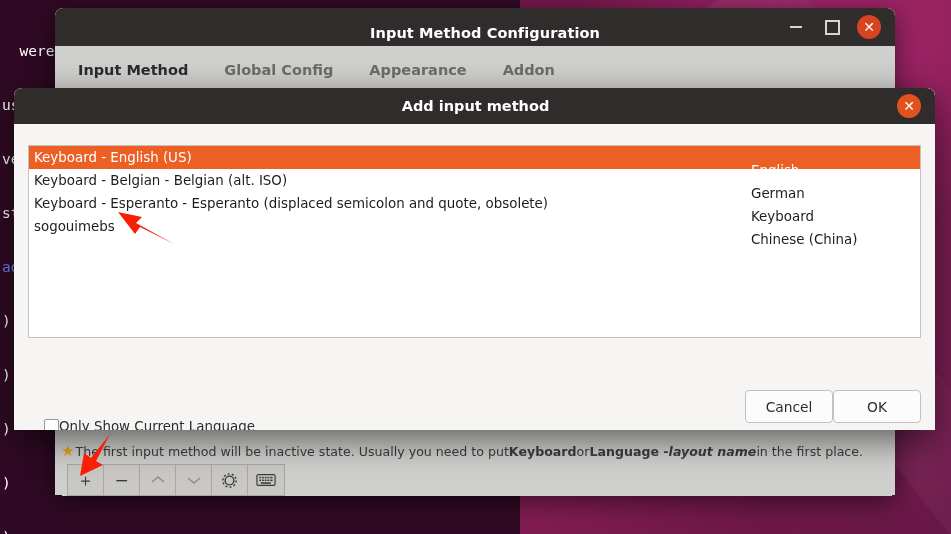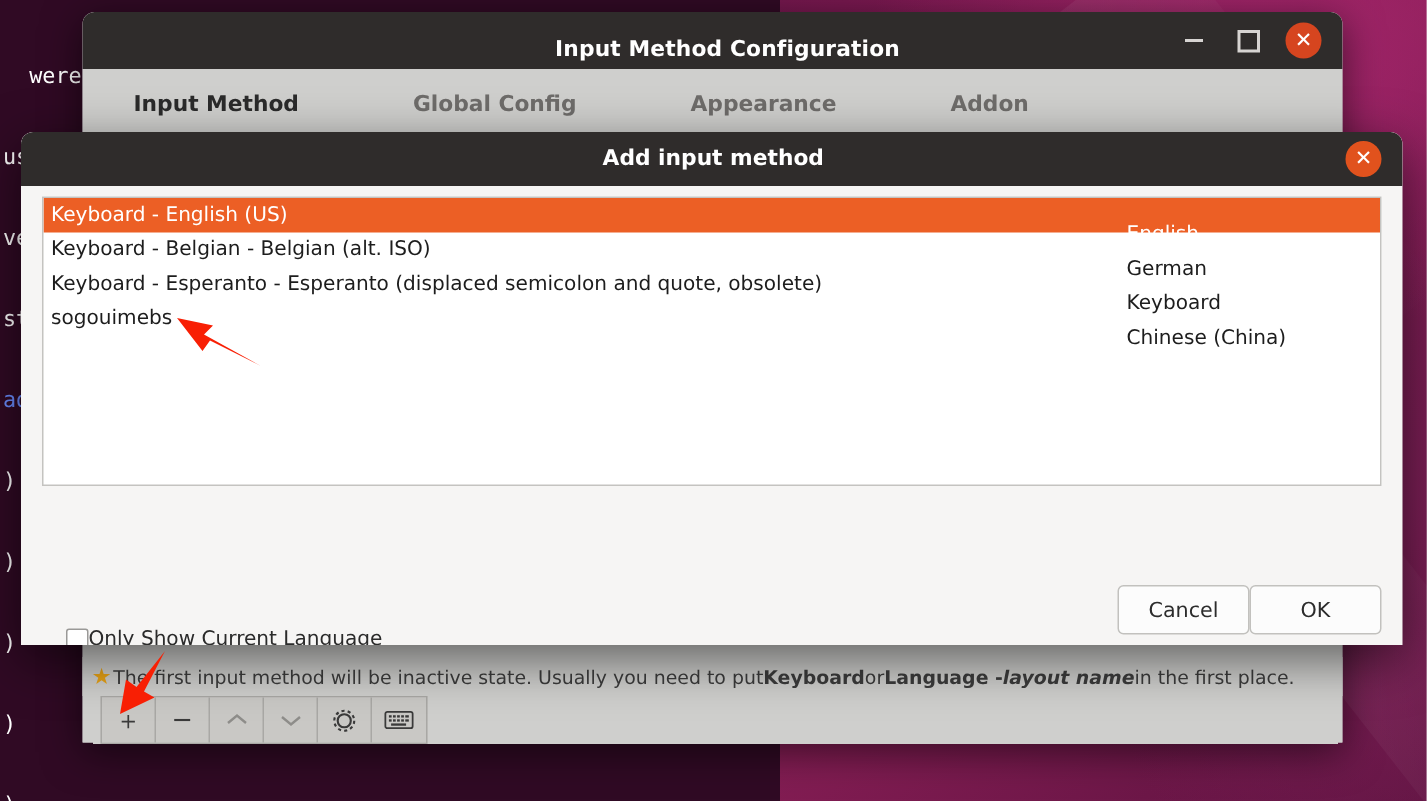--- a/index.html
+++ b/index.html
@@ -69,22 +69,21 @@
   .wbtn.min::after { content:""; width: 12px; height: 2px; background: #d7d4d2; }
   .wbtn.max::after { content:""; width: 11px; height: 11px; border: 2px solid #d7d4d2; }
   .wbtn.close {
     width: 24px; height: 24px; border-radius: 50%;
     background: #d6451f; color: #fff; font-size: 14px; line-height: 1;
   }
   #tabbar {
     height: 52px; background: #cfcfcd;
     display: flex; align-items: stretch;
     border-bottom: 1px solid #b6b5b2;
-    padding-left: 16px;
-    gap: 40px;
+    padding-left: 5px;
   }
   .tab {
     display: flex; align-items: center; padding: 0 18px;
     font-size: 14.5px; color: #6e6c6a; font-weight: bold;
     border-bottom: 3px solid transparent;
   }
   .tab.active { color: #2b2b2b; border-bottom-color: #cf4b1c; }
   #main-body { background: #cfcfcd; height: 100%; }
 
   
@@ -138,21 +137,21 @@
     flex: 1; text-align: center; color: #fff;
     font-size: 14.5px; font-weight: bold;
   }
   #dlg-close {
     width: 24px; height: 24px; border-radius: 50%;
     background: #e1521d; color: #fff;
     display: flex; align-items: center; justify-content: center;
     font-size: 14px; margin-right: 14px;
   }
   #im-list {
-    position: absolute; left: 14px; top: 43px;
+    position: absolute; left: 14px; top: 57px;
     width: 893px; height: 193px;
     background: #ffffff;
     border: 1px solid #c4c3c0;
     overflow: hidden;
   }
   .im-row {
     height: 23px; display: flex; align-items: center;
     font-size: 13.4px; color: #1d1d1d;
     padding: 0 4px 0 5px;
   }

